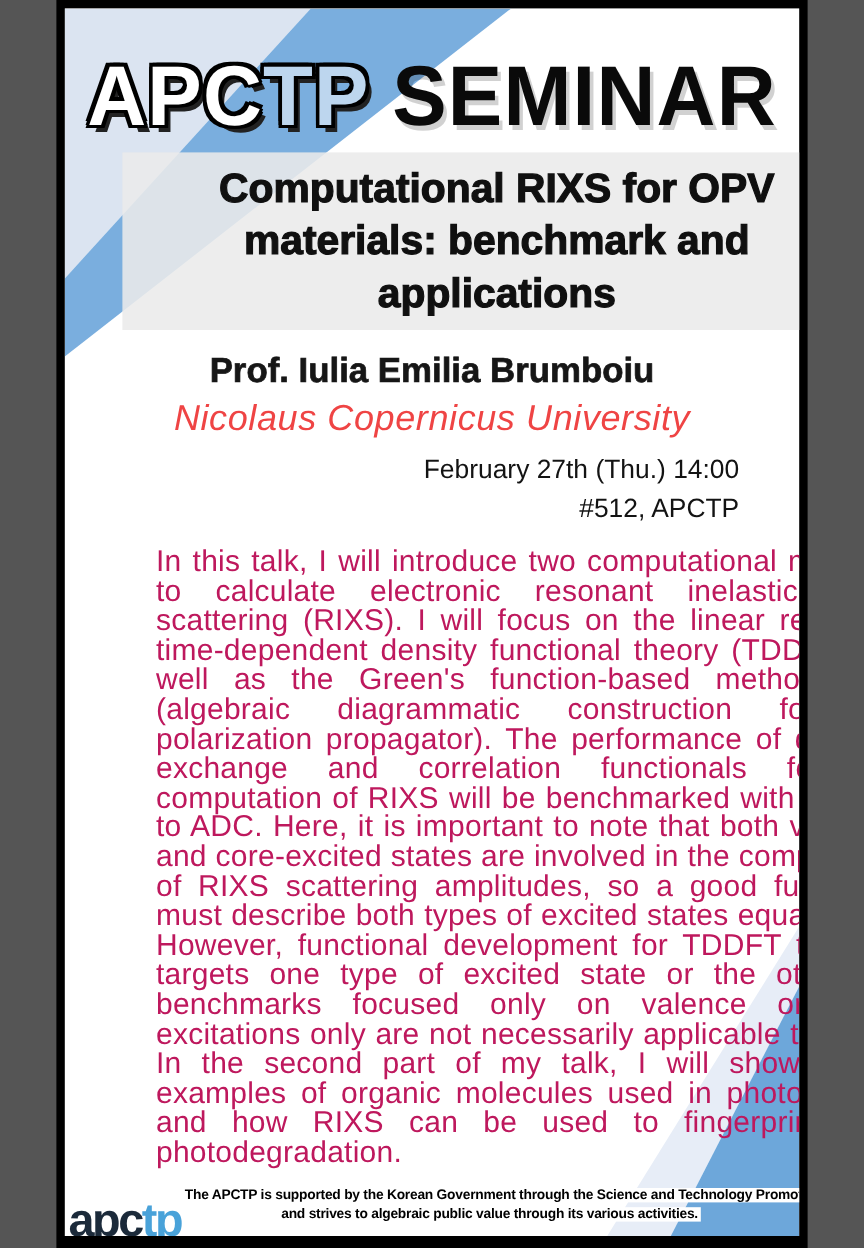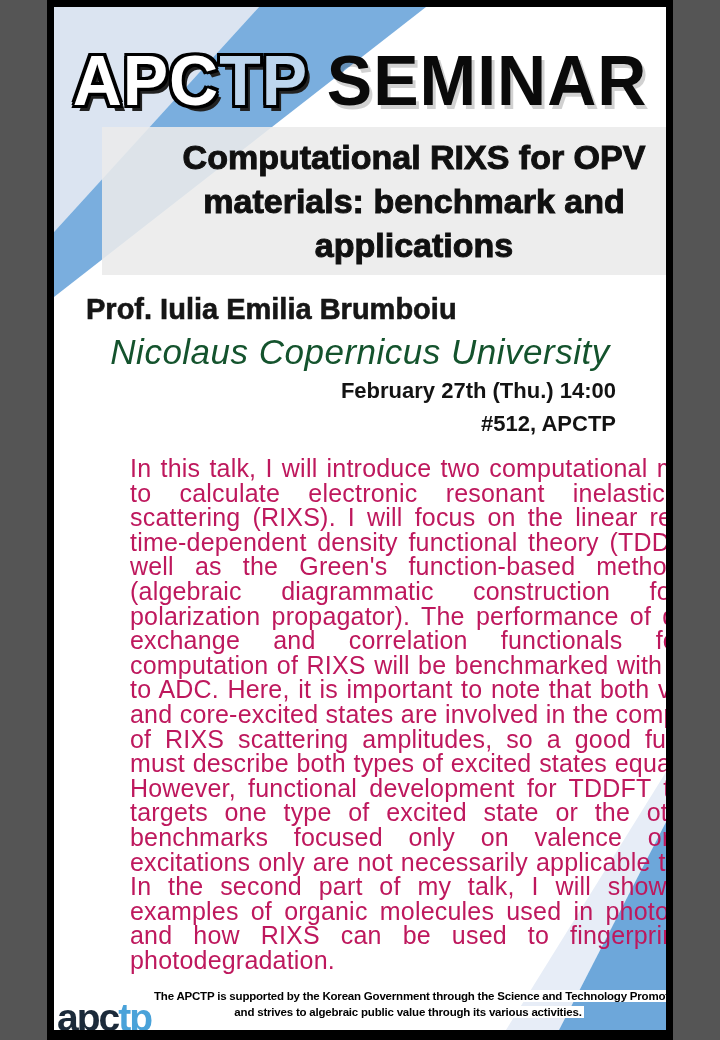--- a/index.html
+++ b/index.html
@@ -51,32 +51,32 @@
     display:flex;align-items:center;justify-content:center;
   }
   .title-box h1{
     margin:0;padding:0 14px;
     font-size:34px;line-height:44px;font-weight:bold;
     -webkit-text-stroke:1px #101010;
     color:#101010;text-align:center;
   }
   
   .speaker{
-    position:absolute;left:0;right:0;top:286px;text-align:left;
-    font-size:29px;font-weight:bold;color:#161616;margin-left:32px;
+    position:absolute;left:0;right:0;top:286px;text-align:center;
+    font-size:29px;font-weight:bold;color:#161616;
     -webkit-text-stroke:.6px #161616;
   }
   .affiliation{
     position:absolute;left:0;right:0;top:325px;text-align:center;
-    font-size:35px;font-style:italic;color:#14532d;letter-spacing:.5px;
+    font-size:30px;font-style:italic;color:#ef4444;letter-spacing:.5px;
   }
   
   .when-where{
     position:absolute;right:50px;top:367px;text-align:right;
-    font-size:22px;font-weight:bold;color:#131313;line-height:33px;
+    font-size:22px;font-weight:normal;color:#131313;line-height:33px;
   }
   
   .abstract{
     position:absolute;left:48px;top:449px;width:624px;
     font-size:25px;line-height:24.6px;color:#be185d;
     text-align:justify;letter-spacing:.2px;margin-left:28px;
   }
   
   .contact{position:absolute;left:50px;top:930px;}
   .contact .head{font-size:15px;font-weight:bold;color:#0d0d0d;letter-spacing:.2px;}

